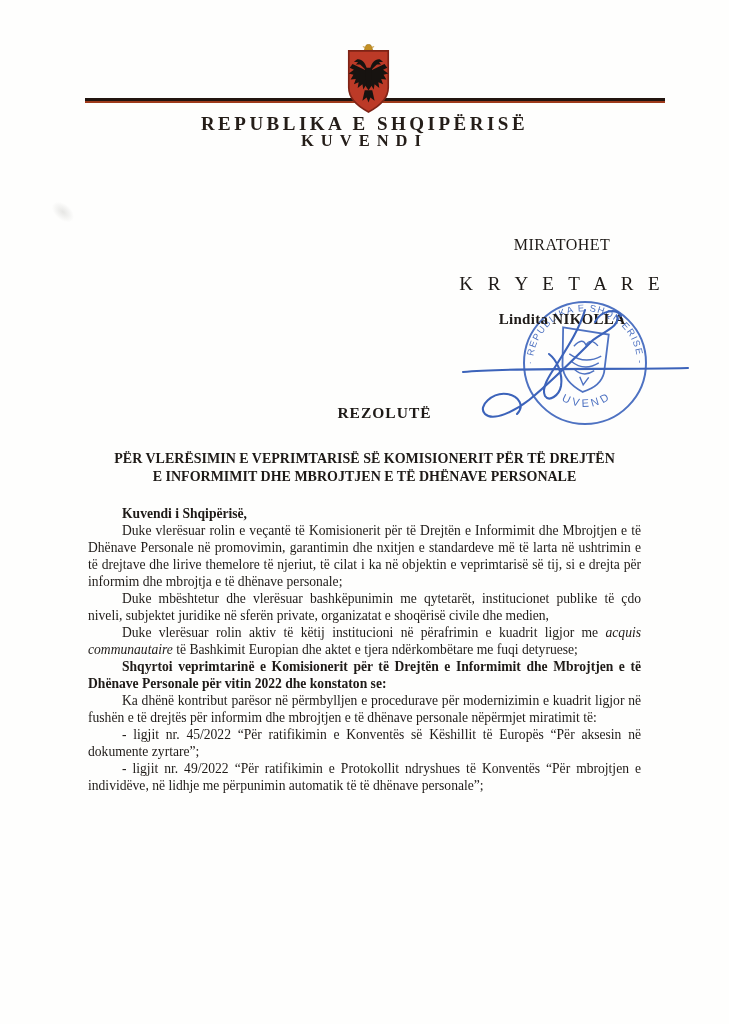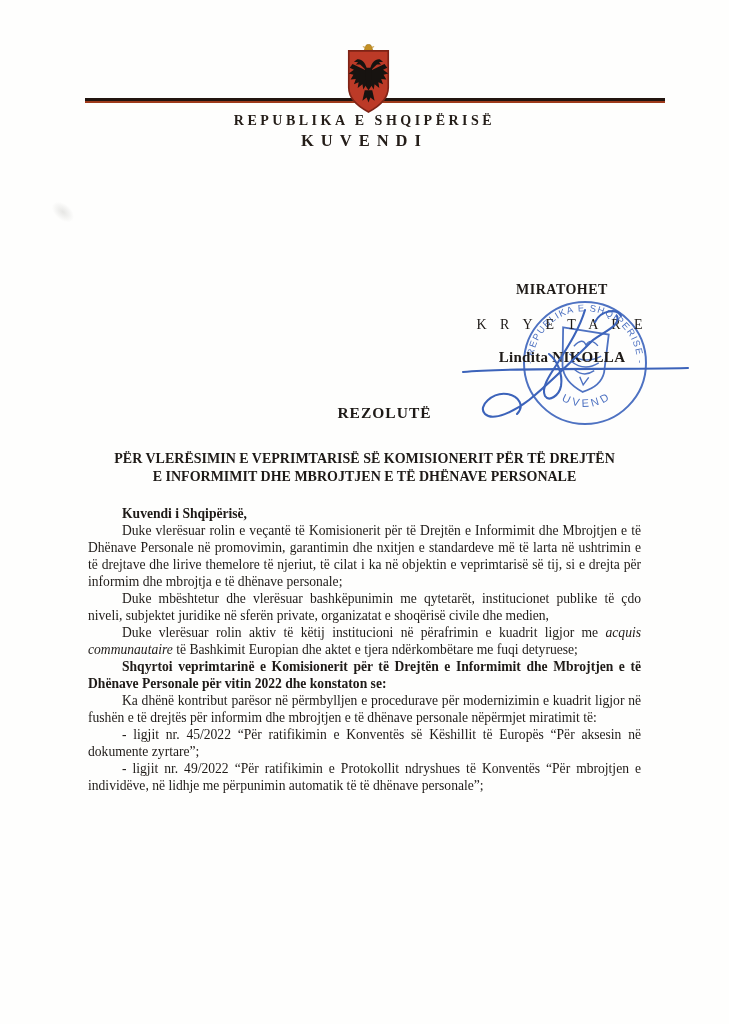--- a/index.html
+++ b/index.html
@@ -13,31 +13,31 @@
   }
   .page{position:absolute;inset:0;background:#fefefd;}
 
   
   .emblem{position:absolute;left:345px;top:44px;width:47px;height:72px;z-index:2;}
   .rule{position:absolute;left:85px;top:98px;width:580px;height:5px;z-index:1;}
   .rule .dark{height:2.5px;background:#221510;}
   .rule .red{height:2.5px;background:#9e3a1b;}
   .republic{
     position:absolute;left:0;top:113px;width:729px;text-align:center;
-    font-size:14px;font-weight:bold;letter-spacing:3.5px;color:#241d18;
+    font-size:19px;font-weight:bold;letter-spacing:3.5px;color:#241d18;
   }
   .assembly{
     position:absolute;left:0;top:131px;width:729px;text-align:center;
     font-size:16.5px;font-weight:bold;letter-spacing:7px;color:#241d18;
   }
 
   
   .approval{position:absolute;left:452px;top:236px;width:220px;text-align:center;z-index:3;}
-  .approved{font-size:14px;font-weight:bold;letter-spacing:0.5px;margin-top:46px;}
-  .role{margin-top:19px;font-size:14px;letter-spacing:5px;}
+  .approved{font-size:16px;font-weight:normal;letter-spacing:0.5px;}
+  .role{margin-top:19px;font-size:19px;letter-spacing:5px;}
   .signer{margin-top:16px;font-size:15px;font-weight:bold;letter-spacing:0.3px;}
 
   
   .stamp{position:absolute;left:517px;top:299px;width:138px;height:132px;z-index:2;opacity:0.92;}
   .signature{position:absolute;left:445px;top:296px;width:270px;height:145px;z-index:4;}
 
   
   .heading{
     position:absolute;left:0;top:404px;width:729px;text-align:center;
     font-size:15.5px;font-weight:bold;letter-spacing:1px;z-index:3;padding-left:20px;

